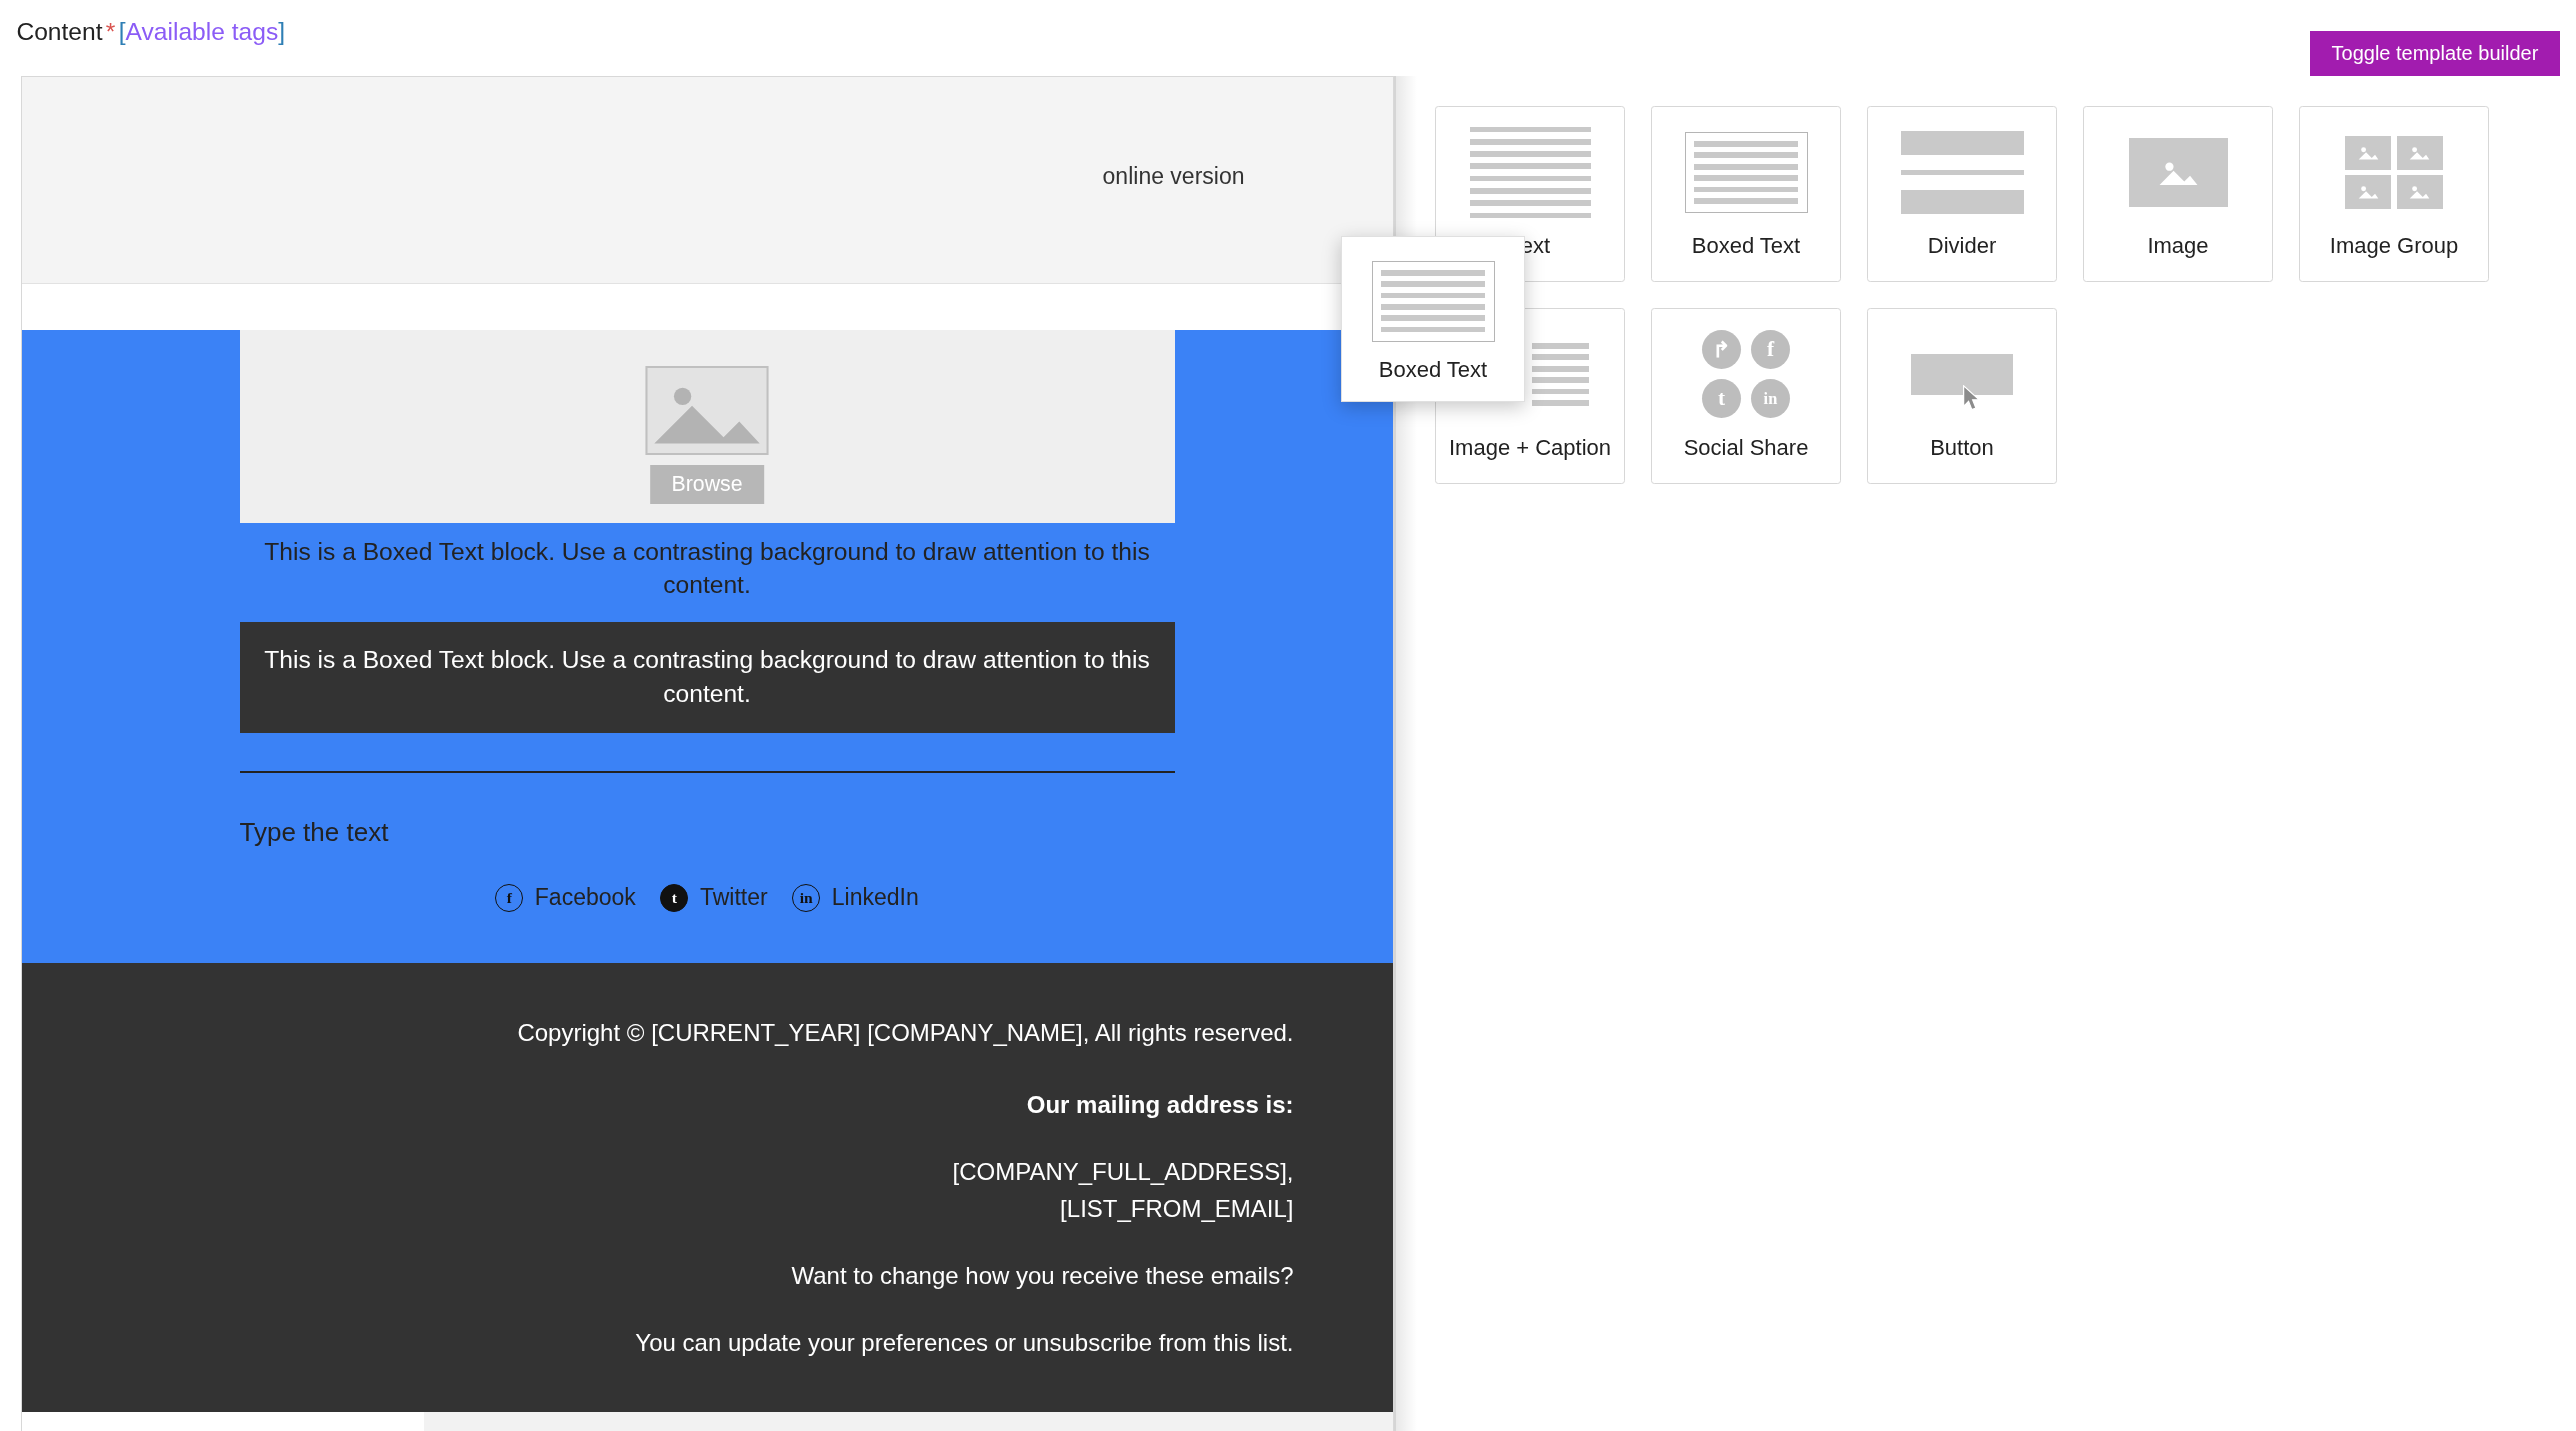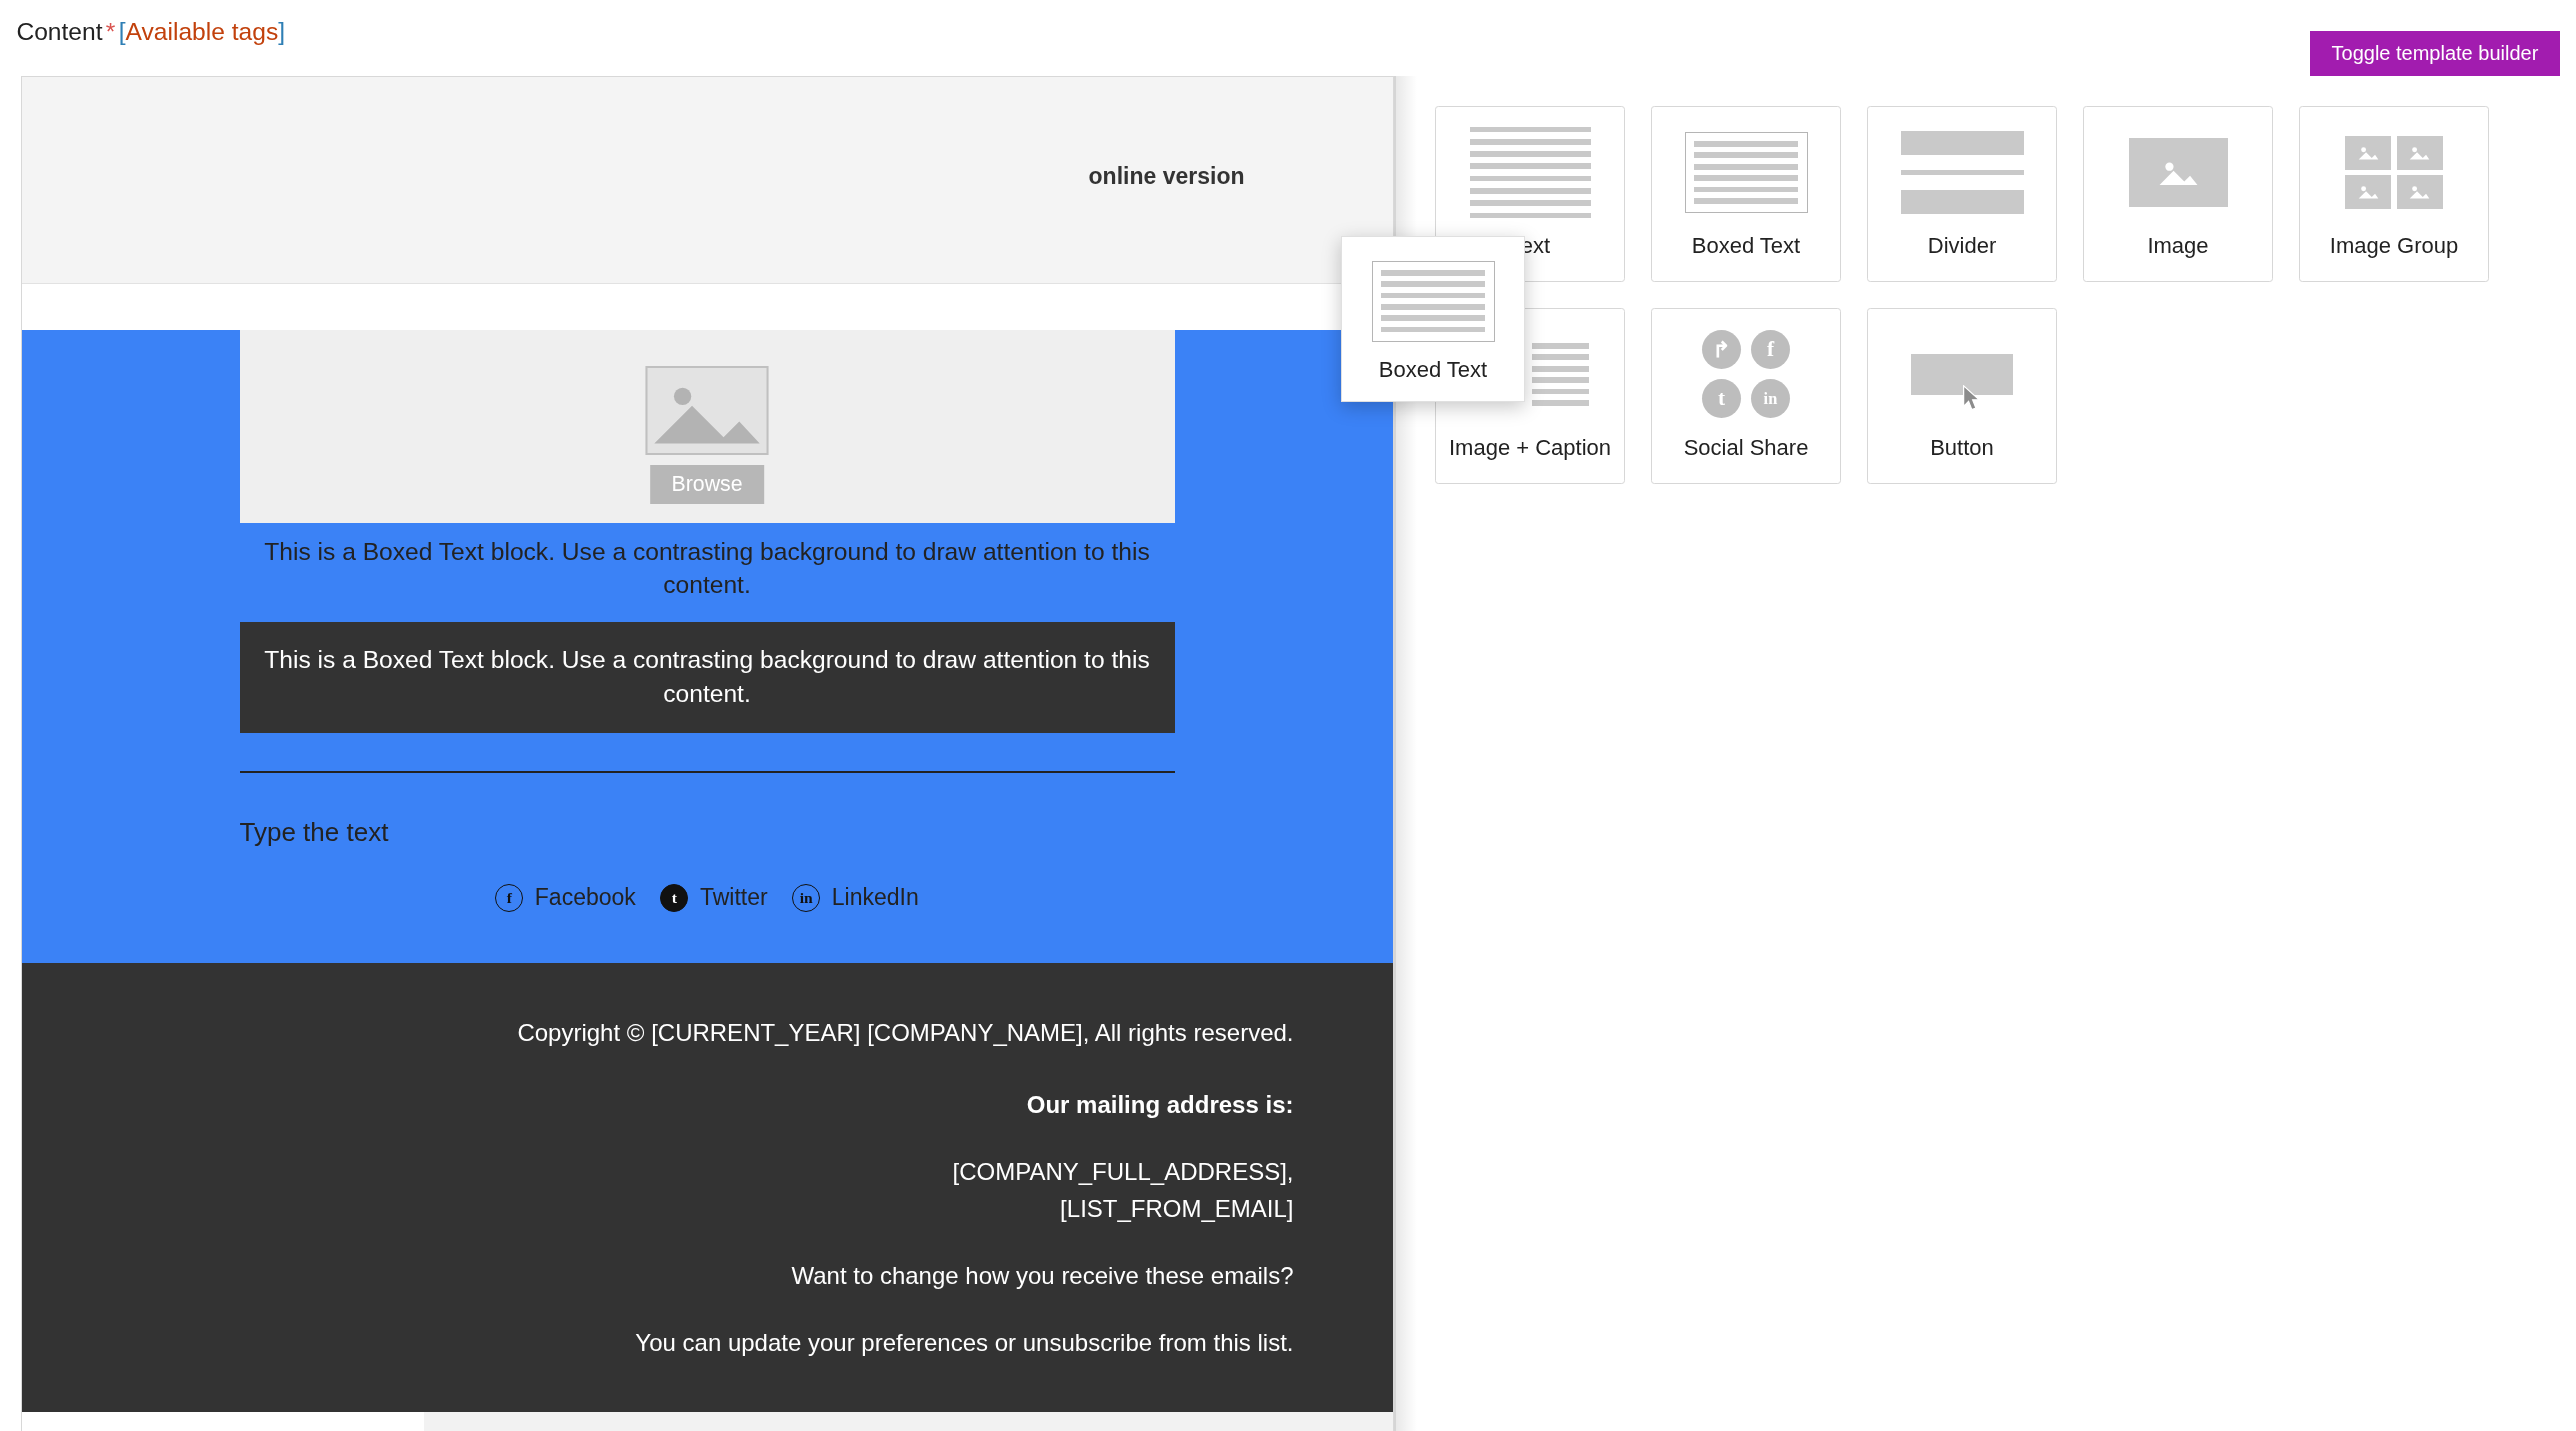--- a/index.html
+++ b/index.html
@@ -19,21 +19,21 @@
   }
   .content-label {
     position: absolute;
     left: 16.4px; top: 18px;
     font-size: 24.6px;
     color: #222222;
     white-space: nowrap;
   }
   .content-label .req { color: #d9534f; margin: 0 3.3px; }
   .content-label .tags {
-    color: #c2410c;
+    color: #8b5cf6;
     cursor: pointer;
   }
   .content-label .brk { color: #2f7fb5; }
 
   .toggle-btn {
     position: absolute;
     right: 16.4px; top: 31px;
     background: #a21caf;
     color: #ffffff;
     font-size: 20px;
@@ -61,21 +61,20 @@
     background: #ffffff;
     border: 0.8px solid #d8d8d8;
     border-bottom: none;
     overflow: hidden;
   }
   .canvas-header {
     height: 207px;
     background: #f4f4f4;
     border-bottom: 0.8px solid #e2e2e2;
     position: relative;
-    font-weight: bold;
   }
   .online-version {
     position: absolute;
     right: 148px;
     top: 86px;
     font-size: 23px;
     color: #333333;
   }
 
   .canvas-body {

